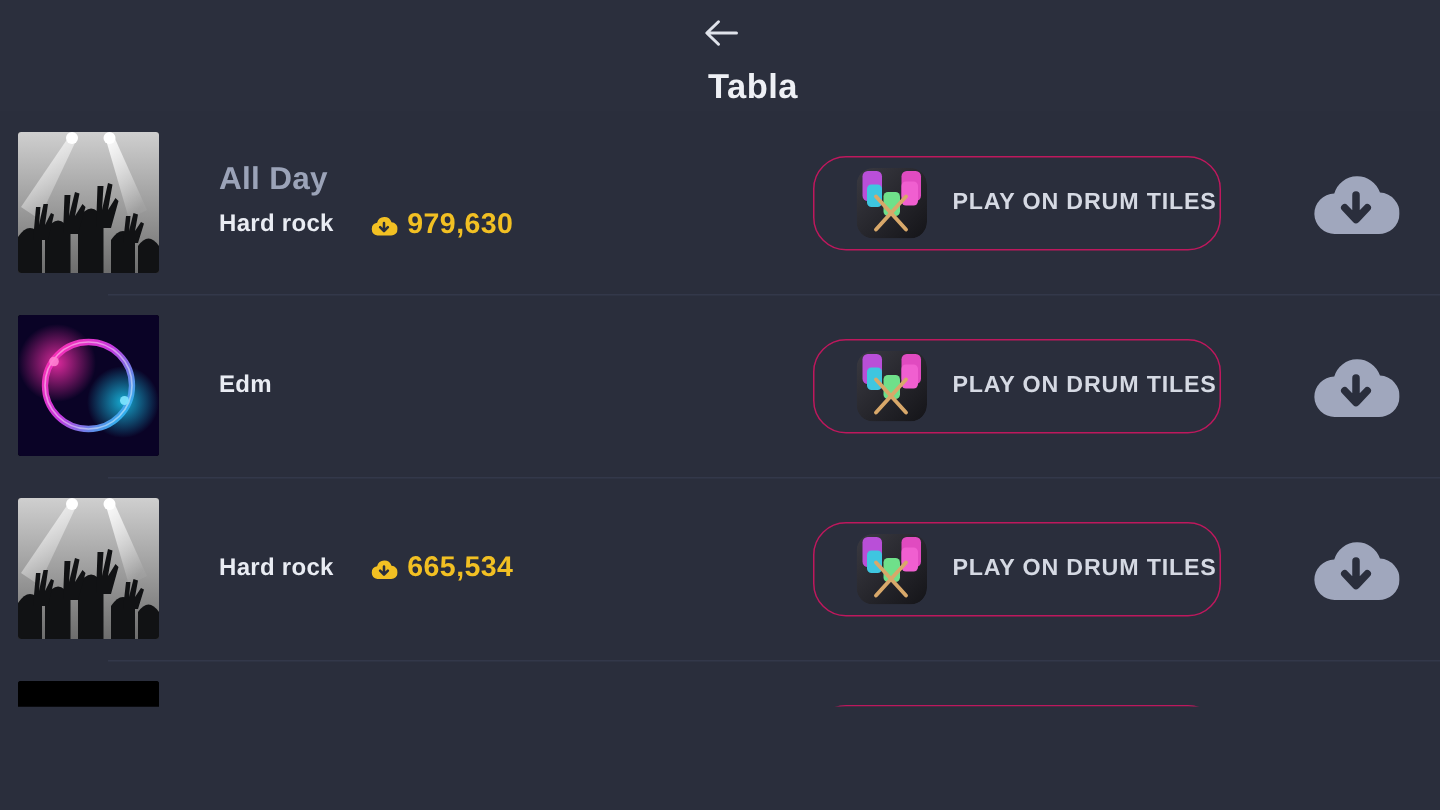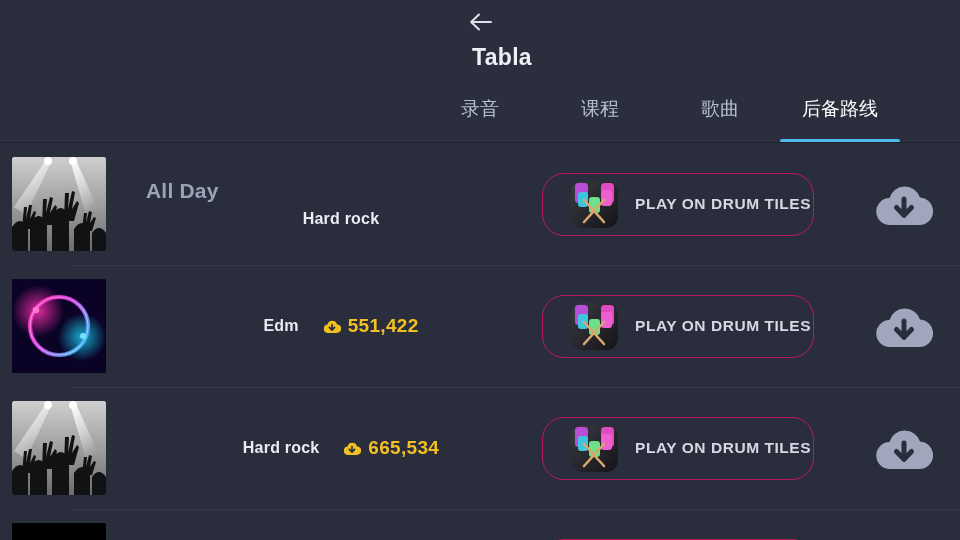--- a/index.html
+++ b/index.html
@@ -165,21 +165,20 @@
     font-size: 21px;
     font-weight: bold;
     color: #9ba3b8;
     letter-spacing: 0.2px;
     line-height: 1.05;
   }
 
   .sub {
     display: flex;
     align-items: center;
-    justify-content: center;
   }
 
   .genre {
     font-size: 16px;
     font-weight: bold;
     color: #e9ecf3;
     letter-spacing: 0.2px;
   }
 
   .dl {
@@ -265,36 +264,20 @@
         <path d="M14.6 8 L22.6 30.5 L25.6 30.5 L17.3 7 Z" fill="#2b2f3d" opacity="0.0"></path>
         <rect x="5.5" y="32.5" width="25.5" height="5" rx="1.2" fill="#f2c023"></rect>
         <path d="M13.2 9.6 L24.2 29.8" stroke="#2b2f3d" stroke-width="2.6" fill="none" stroke-linecap="round"></path>
         <circle cx="17.6" cy="10.2" r="1.15" fill="#2b2f3d"></circle>
         <circle cx="17.6" cy="15.4" r="1.15" fill="#2b2f3d"></circle>
         <circle cx="17.6" cy="20.6" r="1.15" fill="#2b2f3d"></circle>
       </svg>
     </div>
   </div>
 
-  <div class="tabbar">
-    <div class="tab">
-      <span>录音</span>
-    </div>
-    <div class="tab">
-      <span>课程</span>
-    </div>
-    <div class="tab">
-      <span>歌曲</span>
-    </div>
-    <div class="tab active">
-      <span>后备路线</span>
-      <div class="tab-underline"></div>
-    </div>
-    <div class="tabbar-divider"></div>
-  </div>
 
   <div class="list">
 
     <div class="row">
       <div class="thumb">
         <svg viewBox="0 0 94 94">
           <defs>
             <linearGradient id="sky1" x1="0" y1="0" x2="0" y2="1">
               <stop offset="0%" stop-color="#cfcfcf"></stop>
               <stop offset="55%" stop-color="#9a9a9a"></stop>
@@ -321,20 +304,27 @@
             <path d="M52 64 L53 36 L57 36 L56 52 L60 34 L63 35 L60 52 L65 44 L67 46 L62 64 Z"></path>
             <path d="M70 74 L72 56 L75 56 L74 66 L77 54 L80 55 L78 66 L82 60 L84 61 L80 74 Z"></path>
           </g>
         </svg>
       </div>
 
       <div class="meta">
         <div class="song-title">All Day</div>
         <div class="sub">
           <span class="genre">Hard rock</span>
+          <span class="dl">
+            <svg width="18" height="15" viewBox="0 0 18 15">
+              <path d="M4.6 14 A4.3 4.3 0 0 1 4.4 5.5 A5 5 0 0 1 14 5.2 A3.9 3.9 0 0 1 13.6 14 Z" fill="#f2c023"></path>
+              <path d="M9 5.6 L9 10.3 M6.4 8.4 L9 11.1 L11.6 8.4" stroke="#2a2e3c" stroke-width="1.7" fill="none" stroke-linecap="round" stroke-linejoin="round"></path>
+            </svg>
+            <span class="dl-count">979,630</span>
+          </span>
         </div>
       </div>
 
       <div class="play-btn">
         <div class="play-icon">
           <svg viewBox="0 0 47 47">
             <defs>
               <linearGradient id="dtbg1" x1="0" y1="0" x2="1" y2="1">
                 <stop offset="0%" stop-color="#3a3a42"></stop>
                 <stop offset="100%" stop-color="#141418"></stop>
@@ -385,27 +375,20 @@
           <circle cx="47" cy="47" r="29" fill="none" stroke="url(#ring2)" stroke-width="4.2"></circle>
           <circle cx="47" cy="47" r="29" fill="none" stroke="#ffffff" stroke-width="1.1" opacity="0.45"></circle>
           <circle cx="24" cy="31" r="3.2" fill="#ff7fd0" opacity="0.9"></circle>
           <circle cx="71" cy="57" r="3" fill="#7fe6ff" opacity="0.9"></circle>
         </svg>
       </div>
 
       <div class="meta">
         <div class="sub">
           <span class="genre">Edm</span>
-          <span class="dl">
-            <svg width="18" height="15" viewBox="0 0 18 15">
-              <path d="M4.6 14 A4.3 4.3 0 0 1 4.4 5.5 A5 5 0 0 1 14 5.2 A3.9 3.9 0 0 1 13.6 14 Z" fill="#f2c023"></path>
-              <path d="M9 5.6 L9 10.3 M6.4 8.4 L9 11.1 L11.6 8.4" stroke="#2a2e3c" stroke-width="1.7" fill="none" stroke-linecap="round" stroke-linejoin="round"></path>
-            </svg>
-            <span class="dl-count">551,422</span>
-          </span>
         </div>
       </div>
 
       <div class="play-btn">
         <div class="play-icon">
           <svg viewBox="0 0 47 47">
             <rect width="47" height="47" rx="11" fill="url(#dtbg1)"></rect>
             <rect x="4" y="2" width="13" height="20" rx="3.5" fill="#b94fd8"></rect>
             <rect x="30" y="2" width="13" height="20" rx="3.5" fill="#e04bc0"></rect>
             <rect x="7" y="11" width="10" height="15" rx="3" fill="#3ec6e0"></rect>

